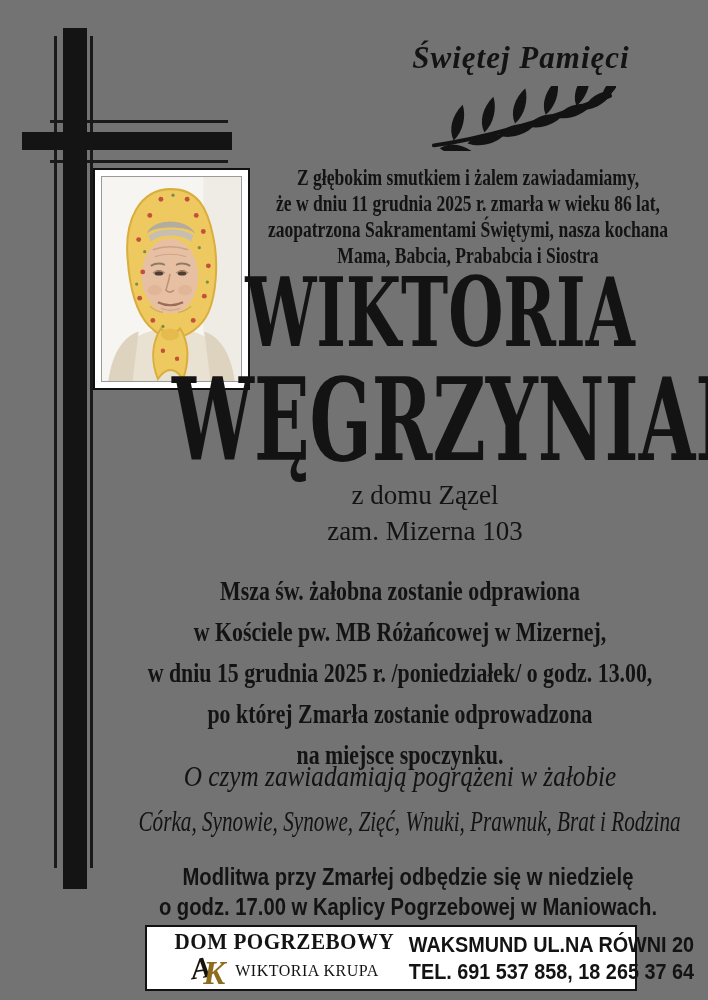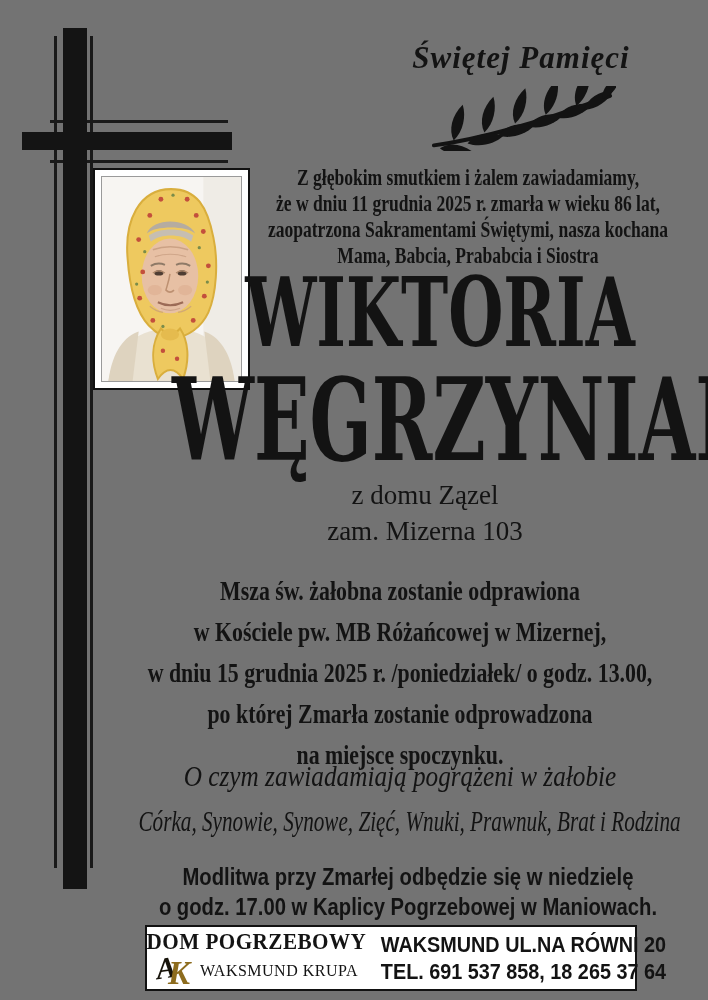--- a/index.html
+++ b/index.html
@@ -78,21 +78,21 @@
   .prayer{
     position:absolute;left:58px;top:862px;width:700px;text-align:center;
     font-family:"Liberation Sans", sans-serif;font-weight:bold;
     font-size:23px;line-height:30px;
     transform:scaleX(0.88);transform-origin:50% 0;white-space:nowrap;
   }
   
   .footer-box{
     position:absolute;left:145px;top:925px;width:492px;height:66px;
     border:2px solid #111;box-sizing:border-box;background:#fff;
-    display:flex;align-items:stretch;
+    display:flex;align-items:stretch;padding-left:28px;
   }
   .fh-left{
     width:218px;display:flex;flex-direction:column;align-items:center;justify-content:center;
     padding-top:2px;
   }
   .fh-name{
     font-weight:bold;font-size:23px;letter-spacing:0.5px;line-height:25px;
     transform:scaleX(0.92);transform-origin:50% 50%;white-space:nowrap;
   }
   .fh-row{display:flex;align-items:center;margin-top:-1px;}
@@ -246,21 +246,21 @@
   </div>
 
   <div class="footer-box">
     <div class="fh-left">
       <div class="fh-name">DOM POGRZEBOWY</div>
       <div class="fh-row">
         <span class="monogram">
           <span class="mono-a">A</span>
           <span class="mono-k">K</span>
         </span>
-        <span class="fh-owner">WAKSMUND KRUPA</span>
+        <span class="fh-owner">WIKTORIA KRUPA</span>
       </div>
     </div>
     <div class="fh-right">
       <div>WAKSMUND UL.NA RÓWNI 20</div>
       <div>TEL. 691 537 858,  18 265 37 64</div>
     </div>
   </div>
 
 </div>
 

